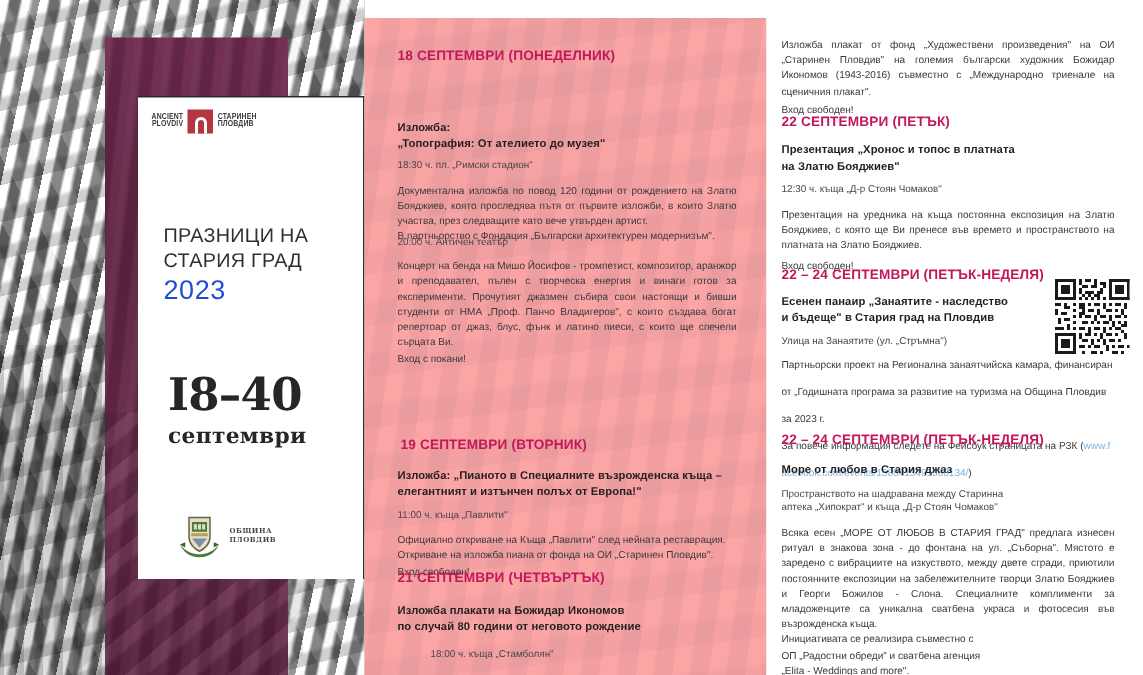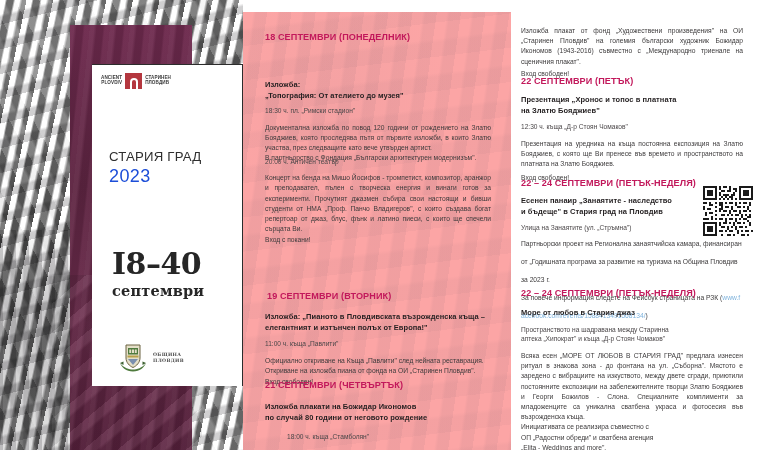--- a/index.html
+++ b/index.html
@@ -331,20 +331,21 @@
           <span>PLOVDIV</span>
         </div>
         <div class="ap-gate"></div>
         <div class="ap-word">
           <span>СТАРИНЕН</span>
           <span>ПЛОВДИВ</span>
         </div>
       </div>
 
       <div id="cover-title">
+        <div class="tl">ПРАЗНИЦИ НА</div>
         <div class="tl">СТАРИЯ ГРАД</div>
         <div class="yr">2023</div>
       </div>
 
       <div id="cover-dates">
         <div class="big">I8–40</div>
         <div class="mon">септември</div>
       </div>
 
       <div id="muni">
@@ -388,21 +389,21 @@
       <div class="ev-when" style="margin-top:5px;">20:00 ч. Античен театър</div>
       <div class="ev-body" style="margin-top:7px; white-space:pre-line;">Концерт на бенда на Мишо Йосифов - тромпетист, композитор, аранжор и преподавател, пълен с творческа енергия и винаги готов за експерименти. Прочутият джазмен събира свои настоящи и бивши студенти от НМА „Проф. Панчо Владигеров", с които създава богат репертоар от джаз, блус, фънк и латино пиеси, с които ще спечели сърцата Ви.</div>
       <div class="ev-note" style="margin-top:1px;">Вход с покани!</div>
     </div>
 
     <div class="blk" style="left:24px; top:279px; width:228px;">
       <div class="dayhead">19 СЕПТЕМВРИ (ВТОРНИК)</div>
     </div>
 
     <div class="blk" style="left:22px; top:300px; width:228px;">
-      <div class="ev-title">Изложба: „Пианото в Пловдивската възрожденска къща – елегантният и изтънчен полъх от Европа!"</div>
+      <div class="ev-title">Изложба: „Пианото в Специалните възрожденска къща – елегантният и изтънчен полъх от Европа!"</div>
       <div class="ev-when" style="margin-top:6px;">11:00 ч. къща „Павлити"</div>
       <div class="ev-body" style="margin-top:7px; text-align:left;">Официално откриване на Къща „Павлити" след нейната реставрация. Откриване на изложба пиана от фонда на ОИ „Старинен Пловдив".</div>
       <div class="ev-note" style="margin-top:1px;">Вход свободен!</div>
     </div>
 
     <div class="blk" style="left:22px; top:368px; width:228px;">
       <div class="dayhead">21 СЕПТЕМВРИ (ЧЕТВЪРТЪК)</div>
     </div>
 
     <div class="blk" style="left:22px; top:390px; width:228px;">

